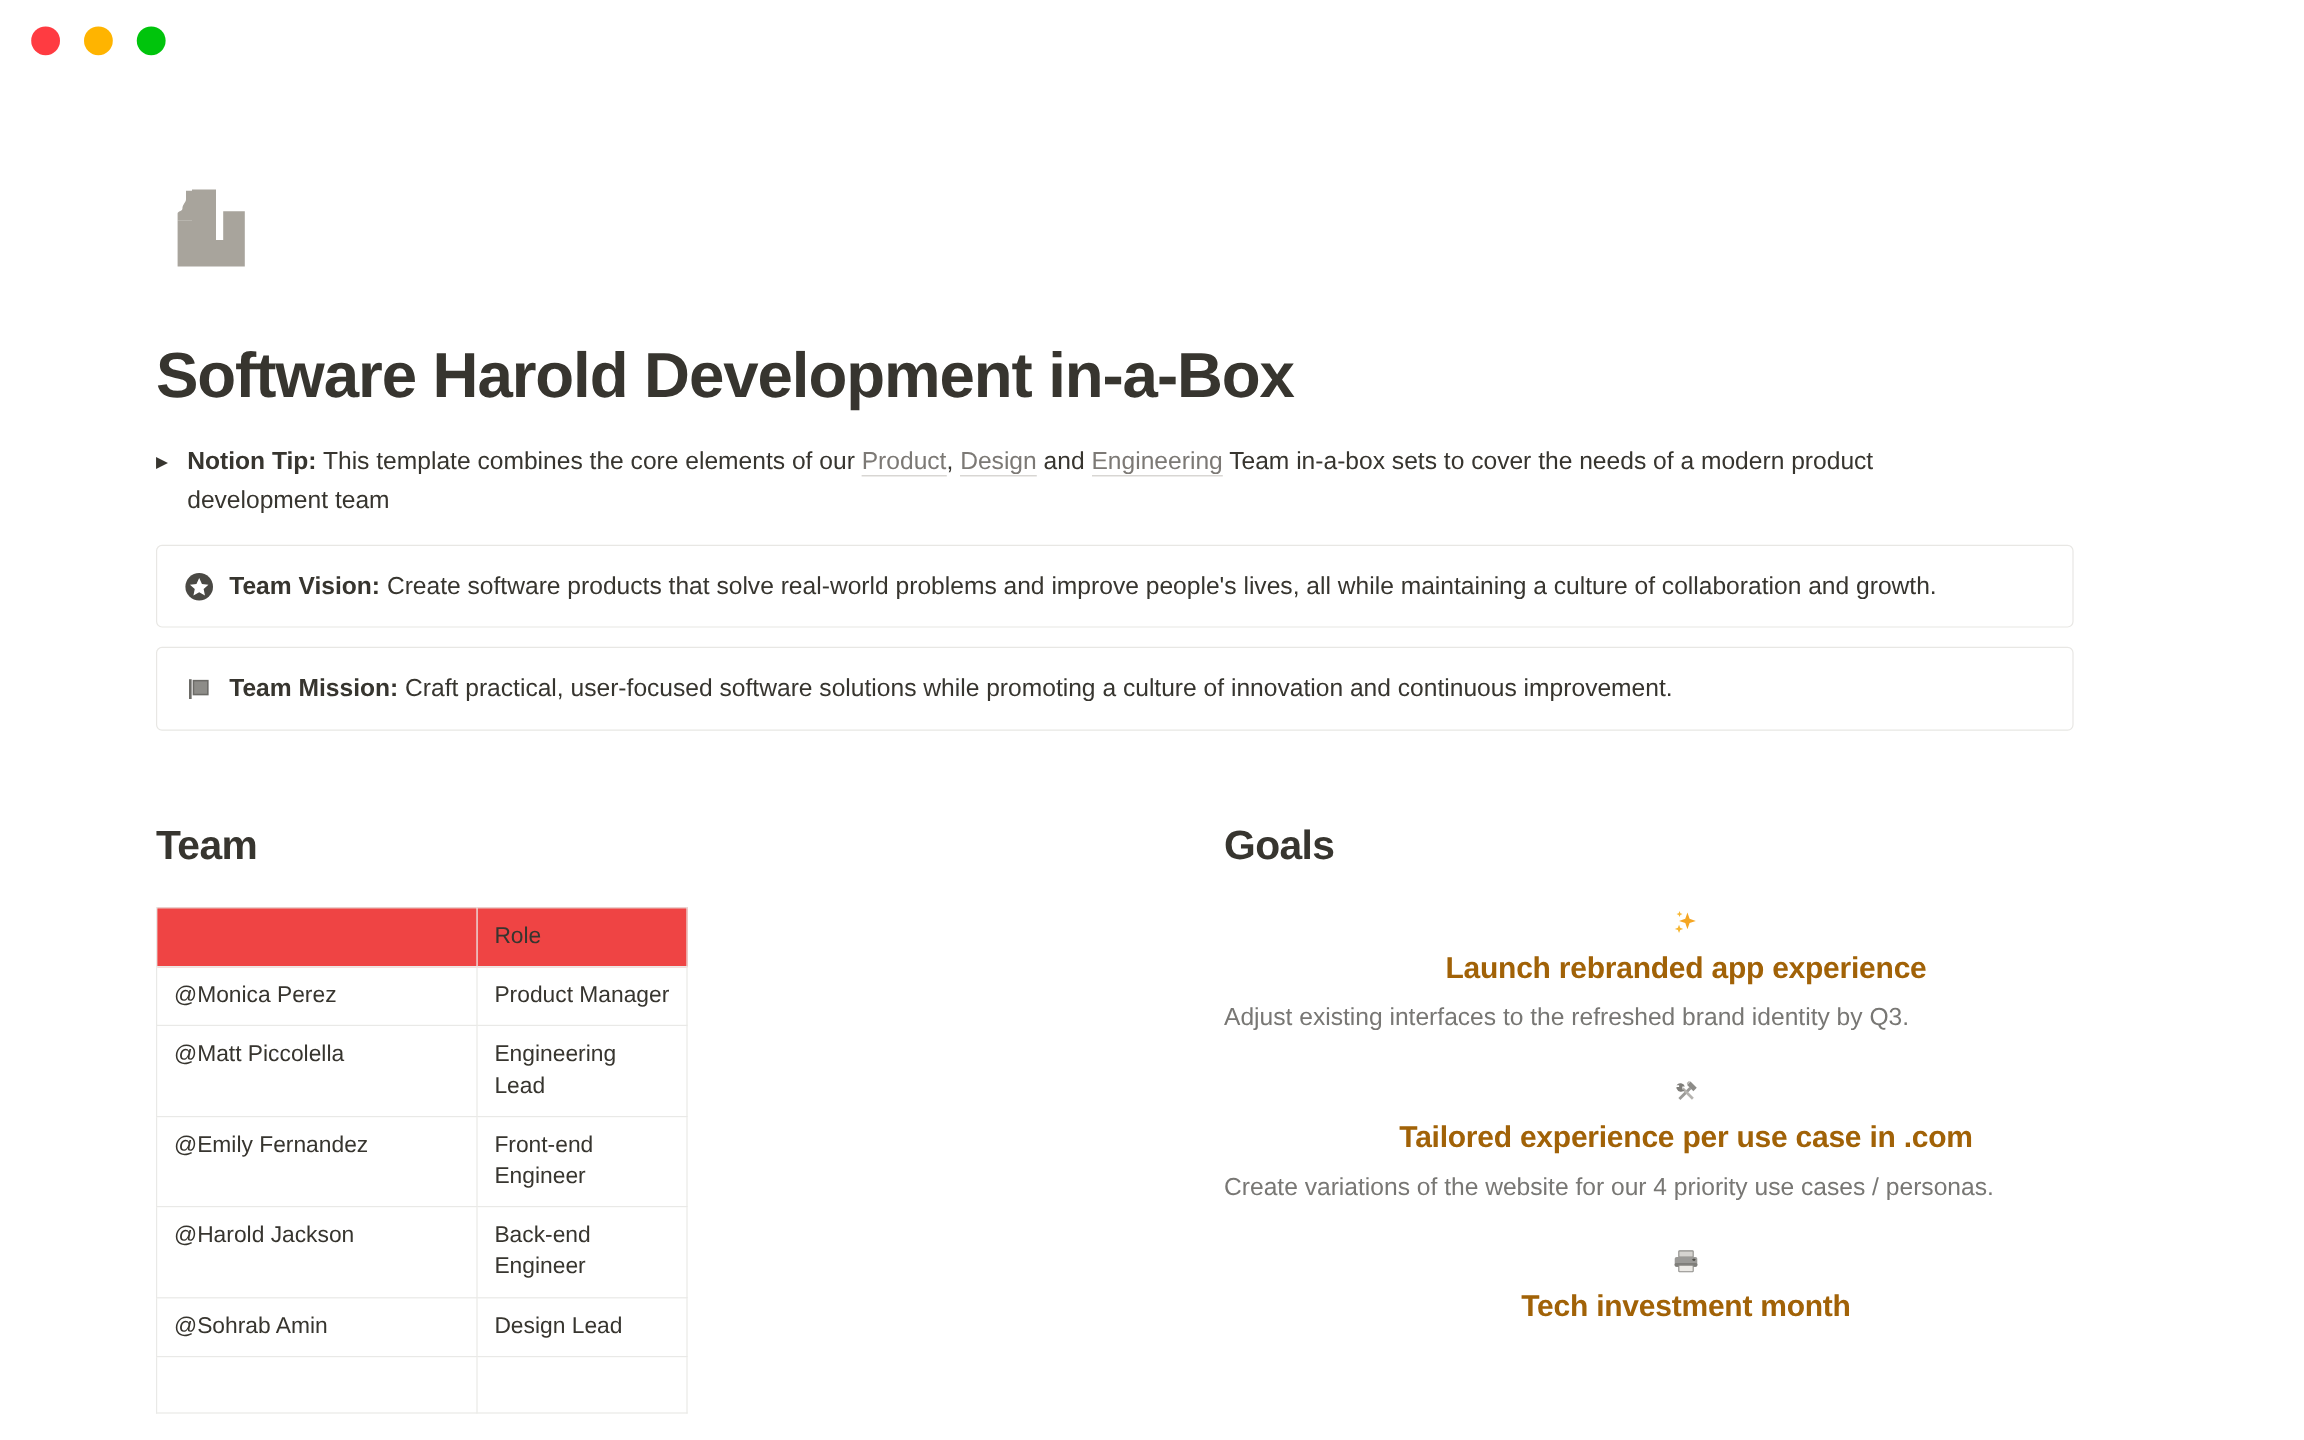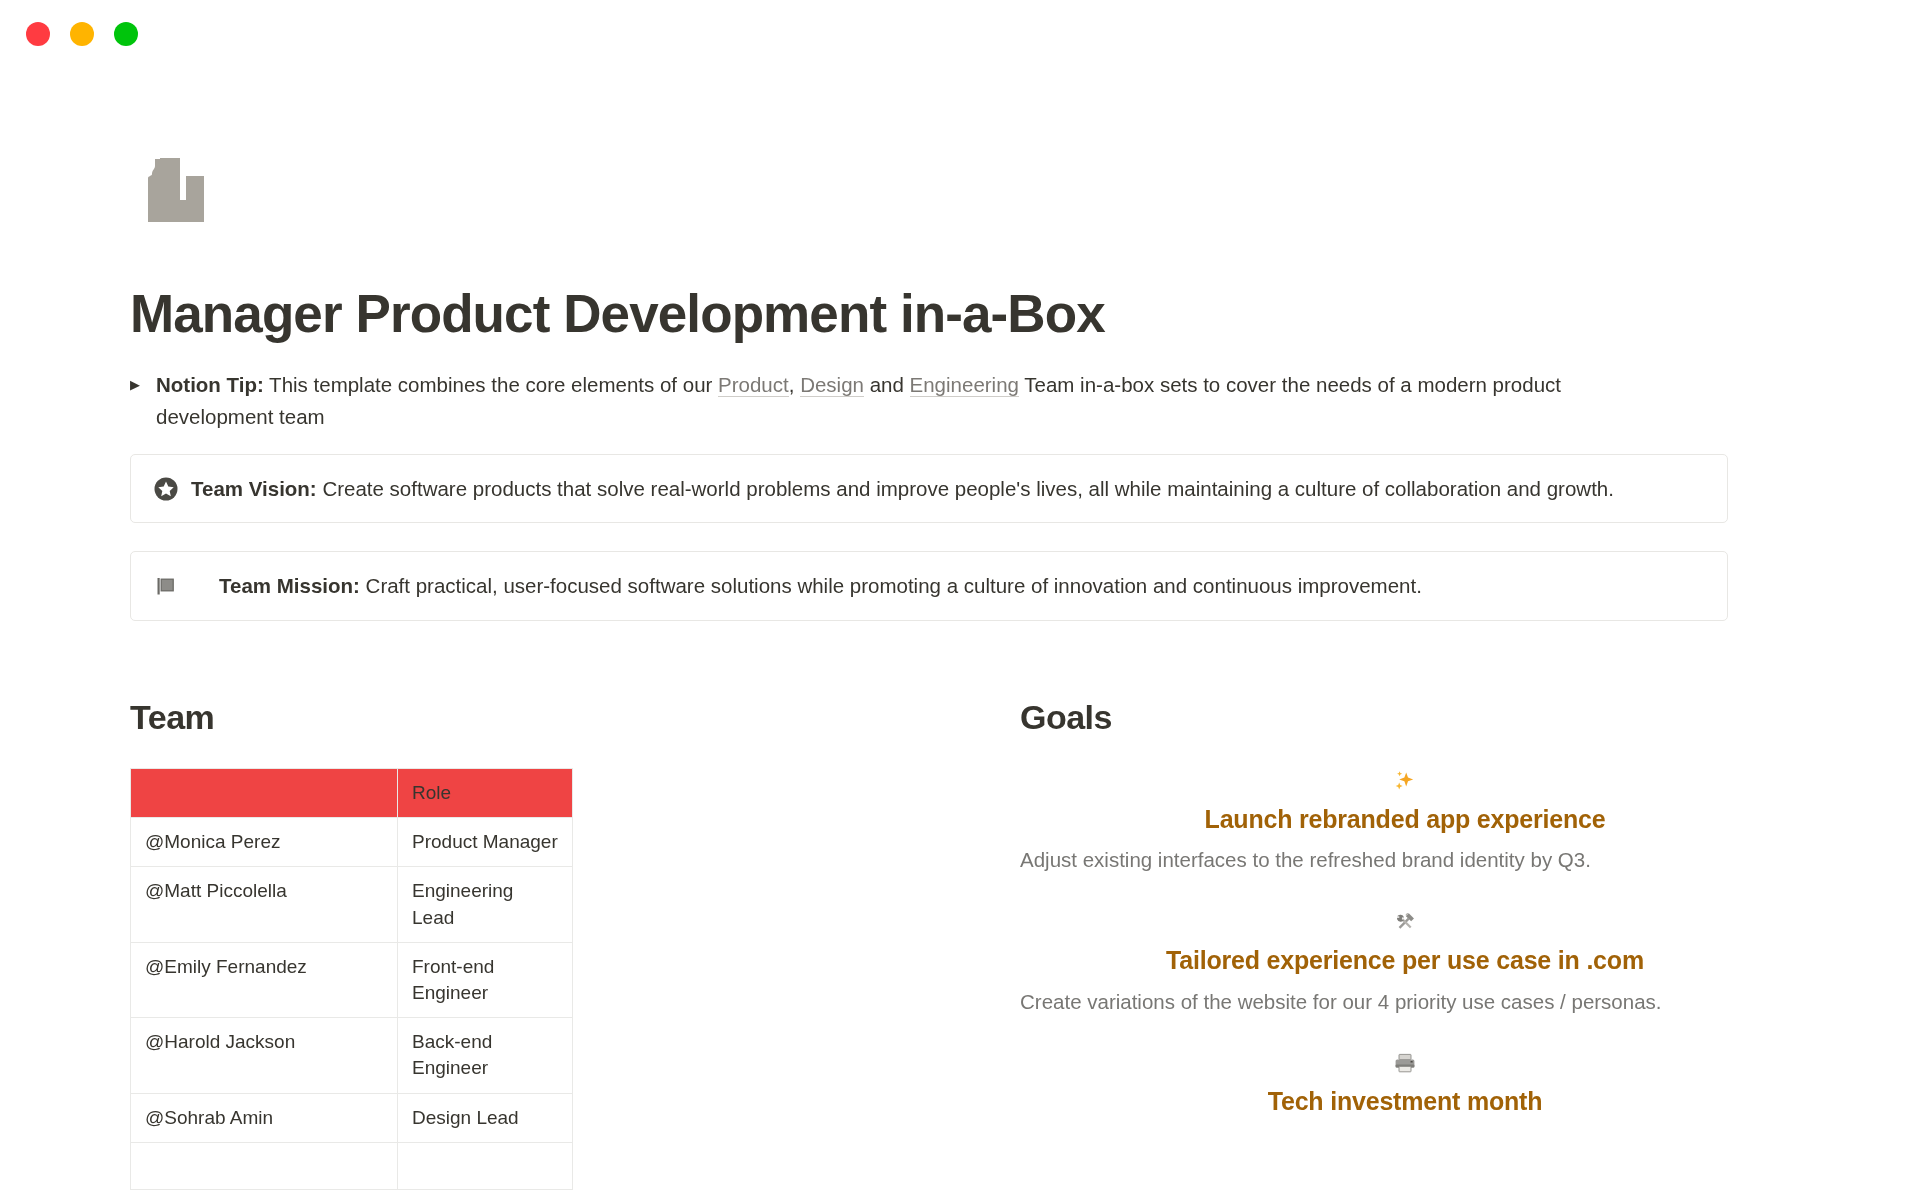--- a/index.html
+++ b/index.html
@@ -97,21 +97,21 @@
     margin-top: 22px;
     border: 1px solid #e8e7e4;
     border-radius: 5px;
     background: #ffffff;
     padding: 19px 22px;
     display: flex;
     align-items: flex-start;
     width: 1598px;
     min-height: 62px;
   }
-  .callout + .callout { margin-top: 28px; gap: 28px; }
+  .callout + .callout { margin-top: 16px; }
   .callout-icon {
     flex: 0 0 34px;
     width: 34px;
     height: 28px;
     display: flex;
     align-items: center;
     justify-content: flex-start;
     margin-top: 1px;
   }
   .callout-text {
@@ -215,21 +215,21 @@
 <div class="page">
   <div class="content">
 
     <div class="page-icon">
       <svg width="86" height="86" viewBox="0 0 86 86" aria-hidden="true">
         <path d="M18 44 L18 82 L74 82 L74 36 L56 36 L56 60 L50 60 L50 18 L30 18 L30 44 Z" fill="#a8a49c"></path>
         <path d="M22 34 C22 30 25 29 25 26 L25 19 L30 19 L30 44 L18 44 L18 38 C18 36 22 36 22 34 Z" fill="#a8a49c"></path>
       </svg>
     </div>
 
-    <h1 class="page-title">Manager Product Development in-a-Box</h1>
+    <h1 class="page-title">Software Harold Development in-a-Box</h1>
 
     <div class="tip-block">
       <span class="toggle-arrow">▶</span>
       <div class="tip-text"><b>Notion Tip:</b><span> This template combines the core elements of our </span><span class="tip-link">Product</span><span>, </span><span class="tip-link">Design</span><span> and </span><span class="tip-link">Engineering</span><span> Team in-a-box sets to cover the needs of a modern product development team</span></div>
     </div>
 
     <div class="callout">
       <span class="callout-icon">
         <svg width="26" height="26" viewBox="0 0 26 26" aria-hidden="true">
           <circle cx="13" cy="13" r="11.5" fill="#4a4944"></circle>

